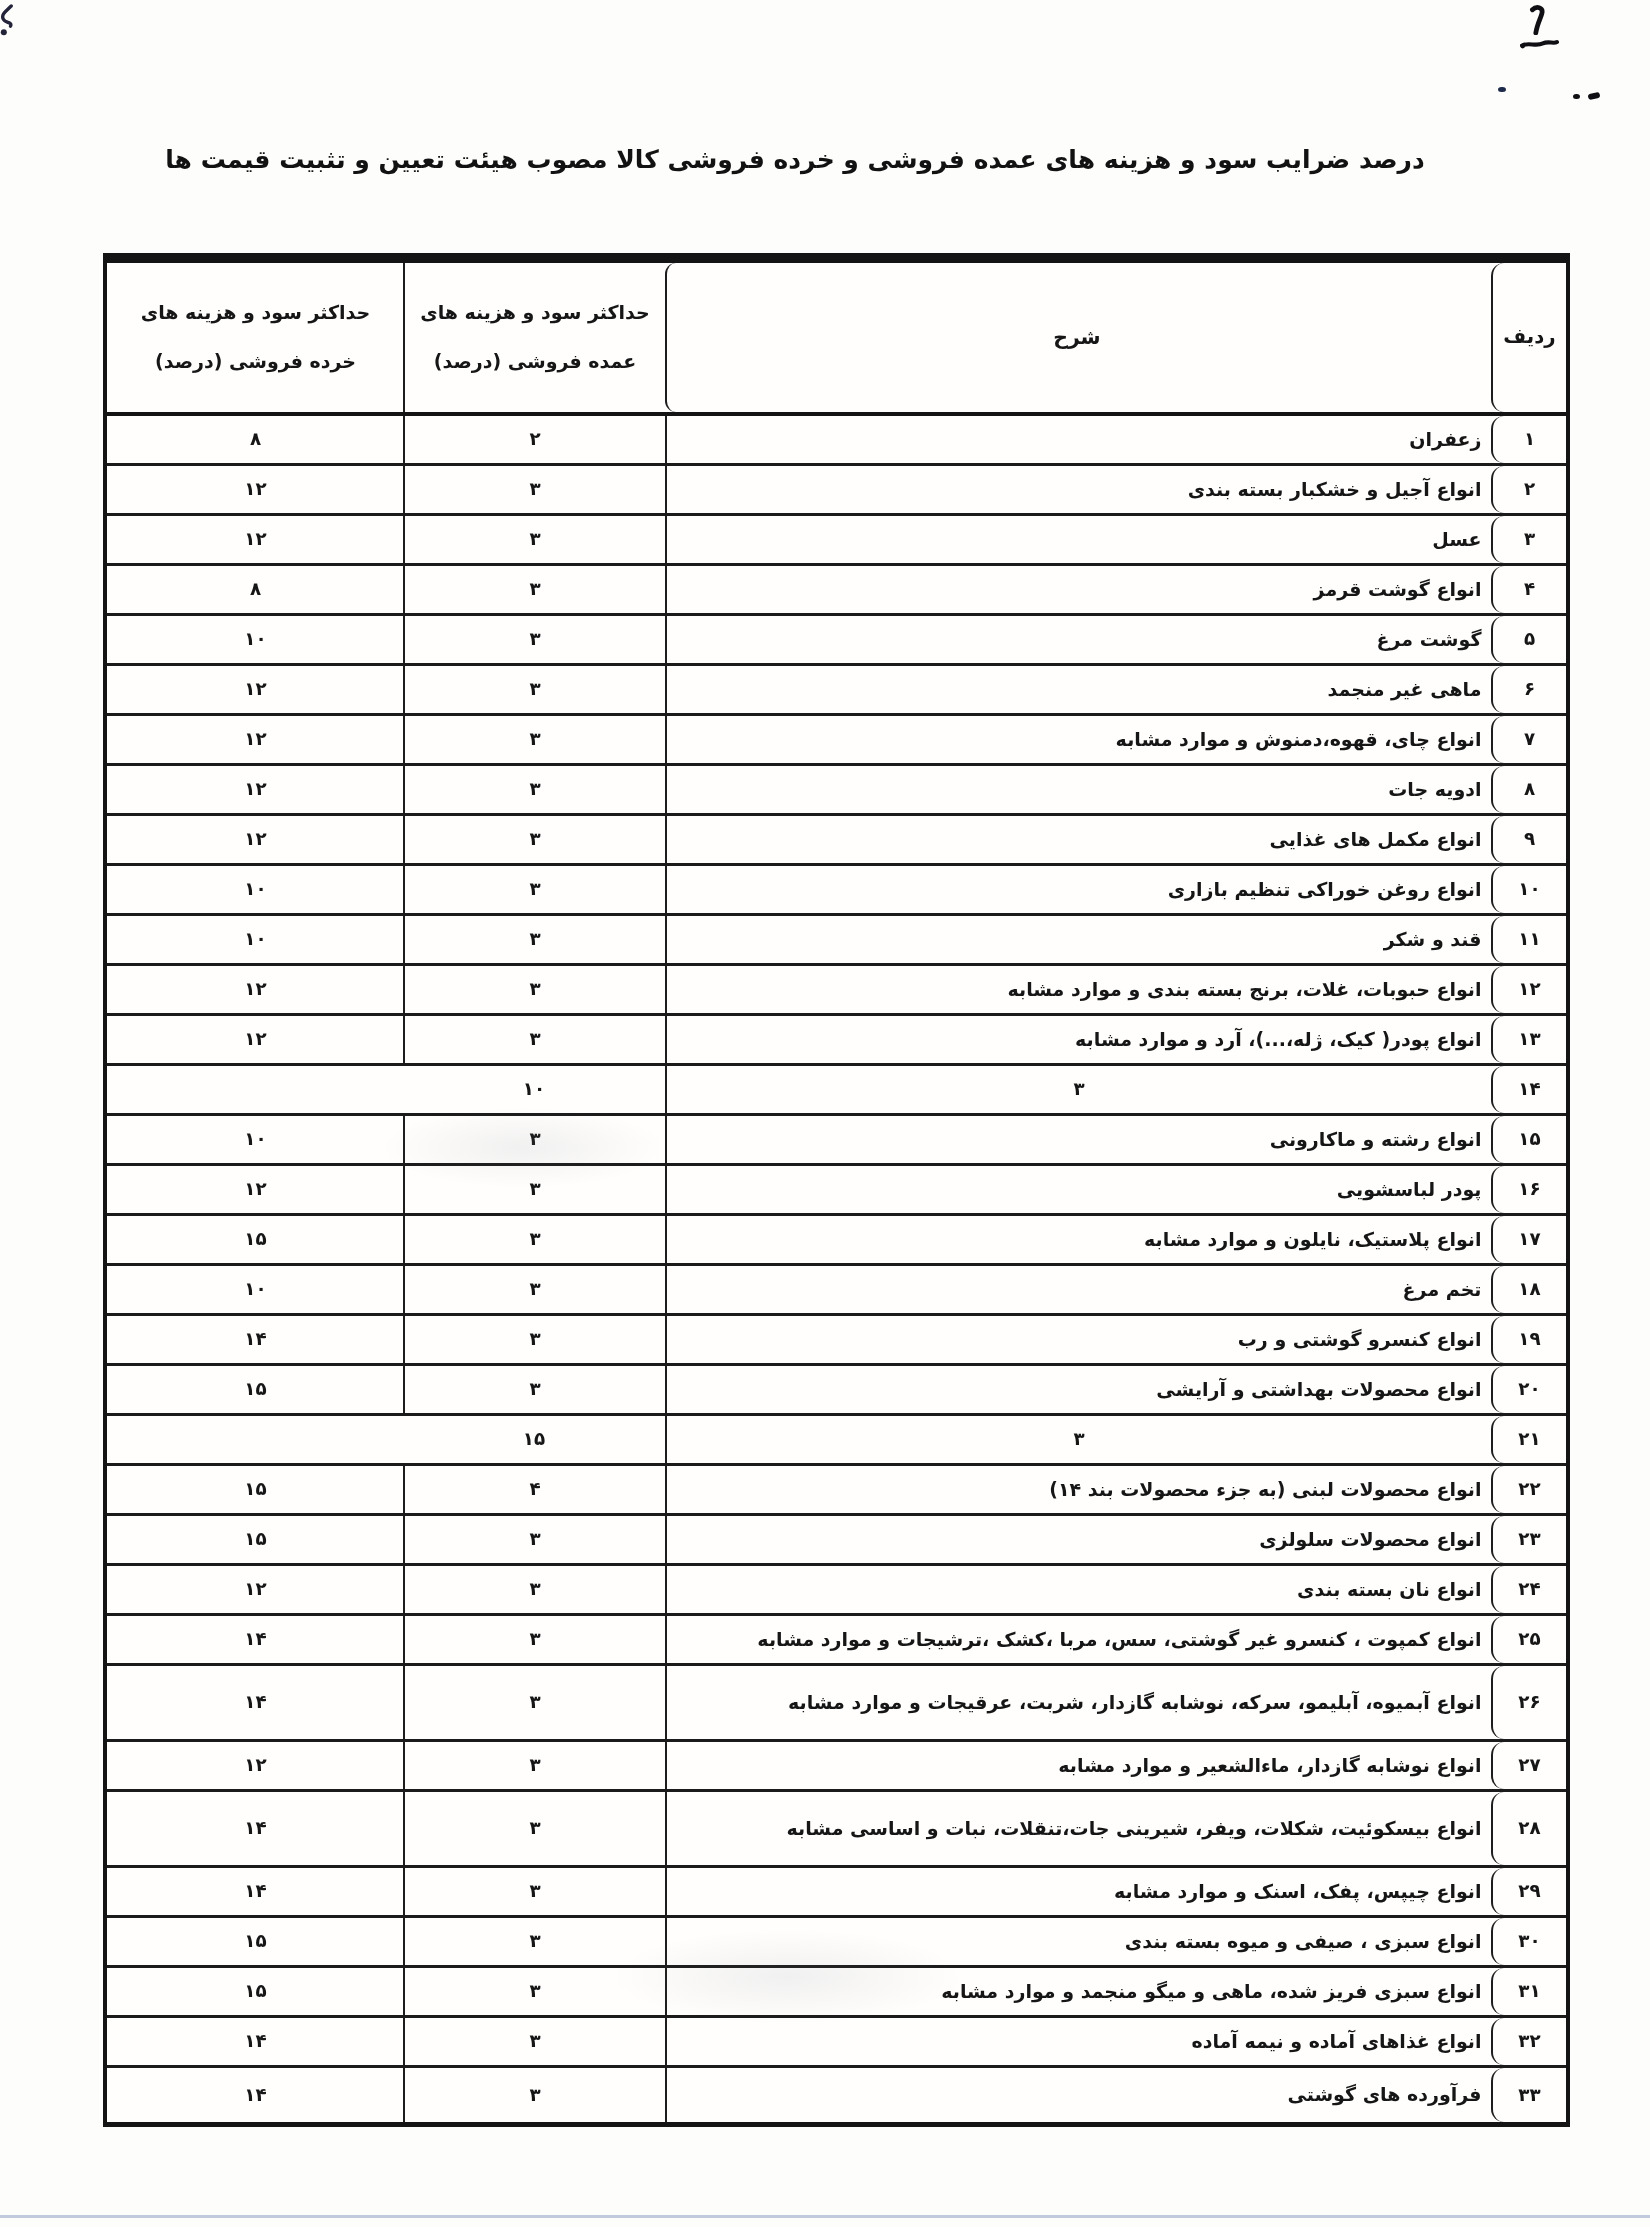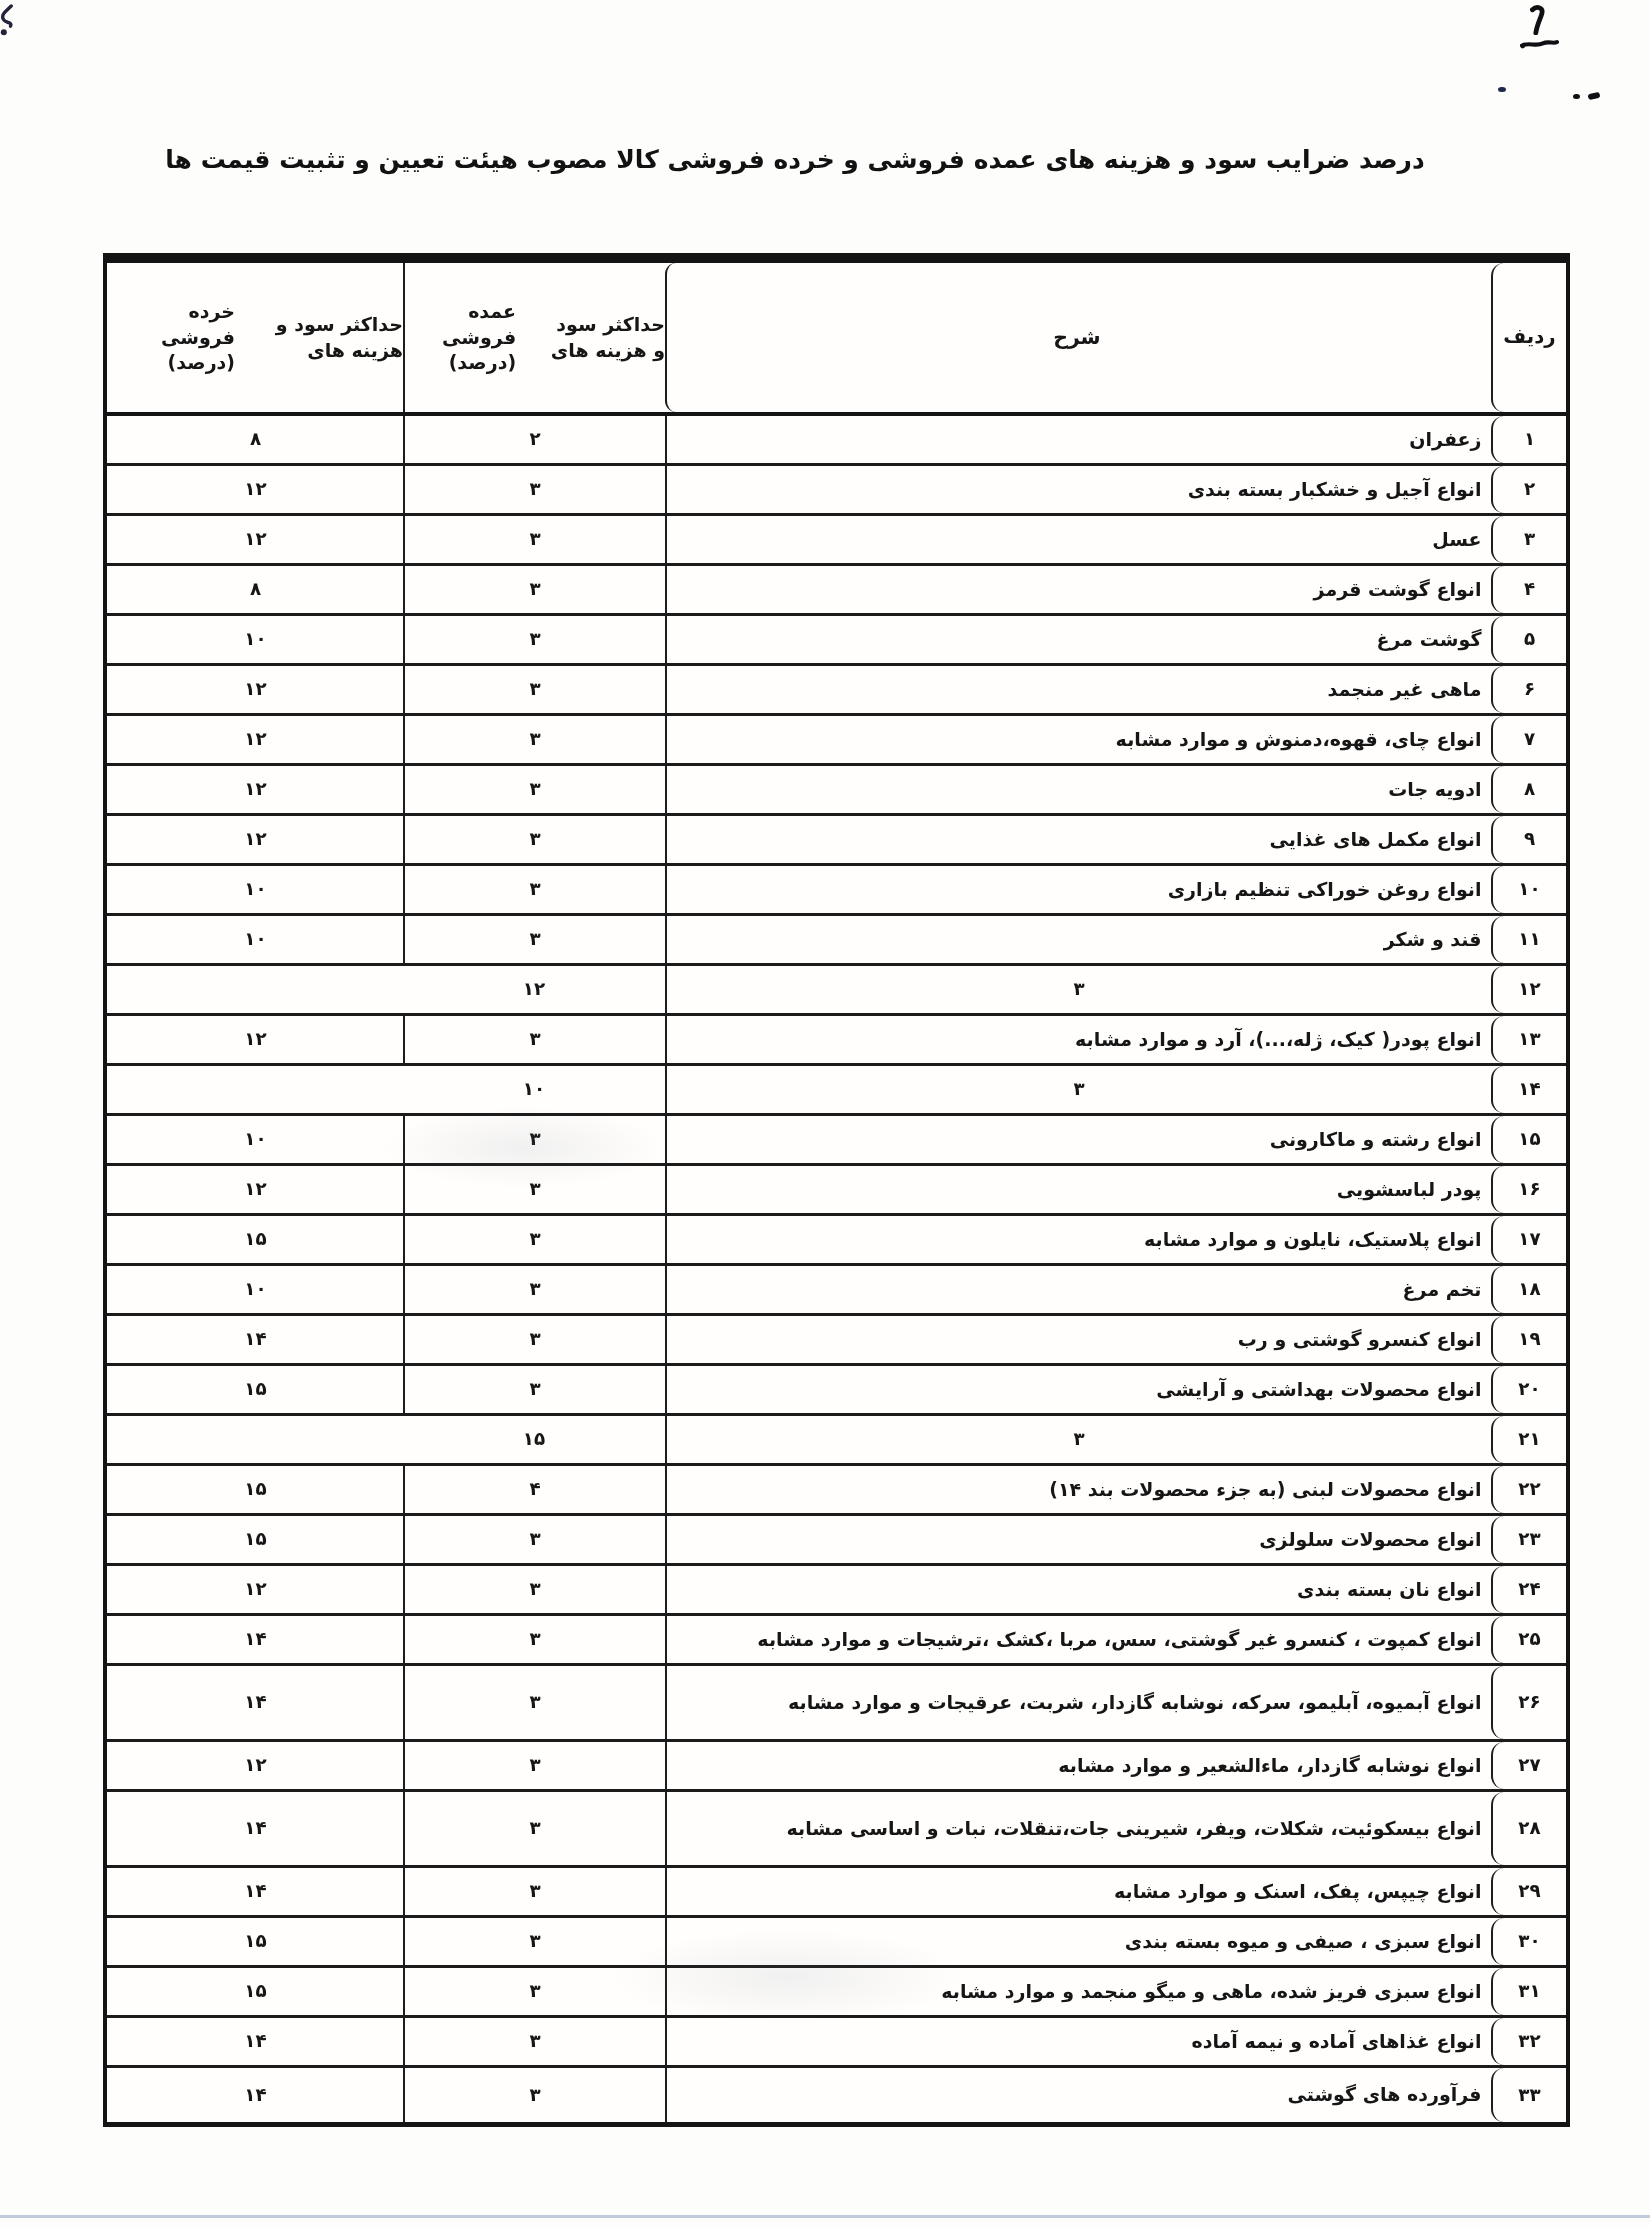--- a/index.html
+++ b/index.html
@@ -59,21 +59,21 @@
     font-weight: 700;
     line-height: 1.35;
   }
   .col-retail { border-left: none; }
   .col-no   { font-size: 18.3px; border-radius: 13px; }
   .col-desc { justify-content: flex-start; padding-inline-start: 9.5px; padding-inline-end: 5.4px; font-size: 19px; }
   .col-whole, .col-retail { font-size: 18.3px; }
 
   .hdr { font-size: 19.7px; }
   .hdr2 {
-    display: flex; flex-direction: row;
+    display: flex; flex-direction: column;
     align-items: center; justify-content: center;
     gap: 23px;
     font-size: 19px;
   }
   .hdr-desc { font-size: 20.4px; border-radius: 11px; }
 
   
   .blob {
     position: absolute; border-radius: 50%;
     background: radial-gradient(closest-side, rgba(120,120,125,0.10), rgba(120,120,125,0));
@@ -174,20 +174,21 @@
       <div class="cell col-retail">۱۰</div>
     </div>
         <div class="trow">
       <div class="cell col-no">۱۱</div>
       <div class="cell col-desc">قند و شکر</div>
       <div class="cell col-whole">۳</div>
       <div class="cell col-retail">۱۰</div>
     </div>
         <div class="trow">
       <div class="cell col-no">۱۲</div>
+      <div class="cell col-desc">انواع حبوبات، غلات، برنج بسته بندی و موارد مشابه</div>
       <div class="cell col-whole">۳</div>
       <div class="cell col-retail">۱۲</div>
     </div>
         <div class="trow">
       <div class="cell col-no">۱۳</div>
       <div class="cell col-desc">انواع پودر( کیک، ژله،...)، آرد و موارد مشابه</div>
       <div class="cell col-whole">۳</div>
       <div class="cell col-retail">۱۲</div>
     </div>
         <div class="trow">

